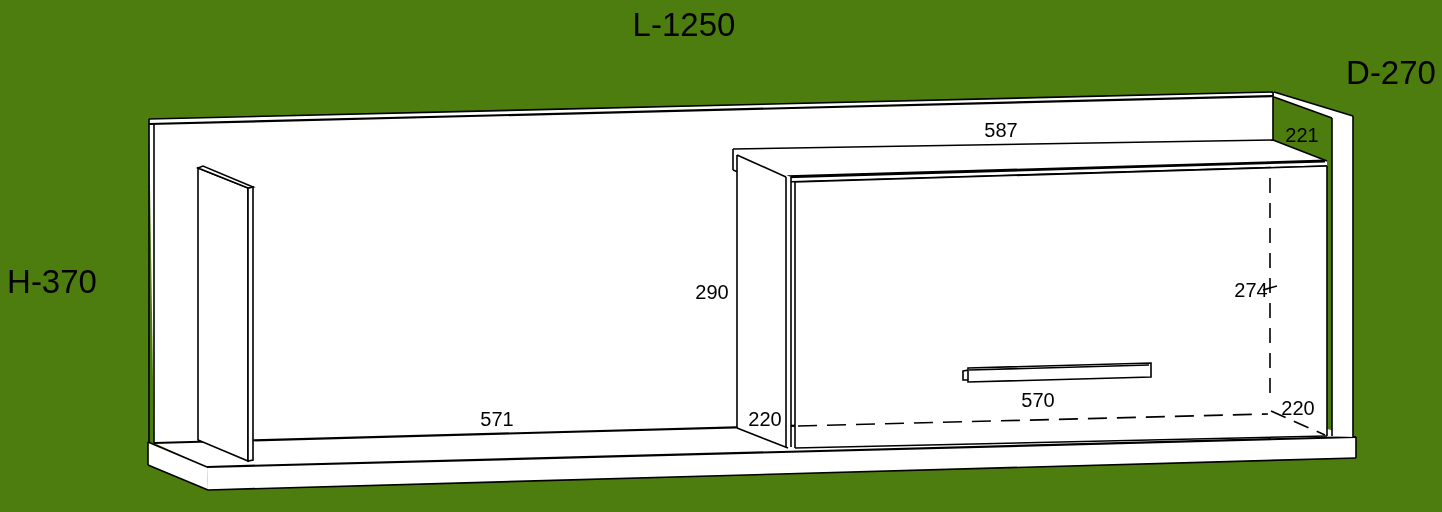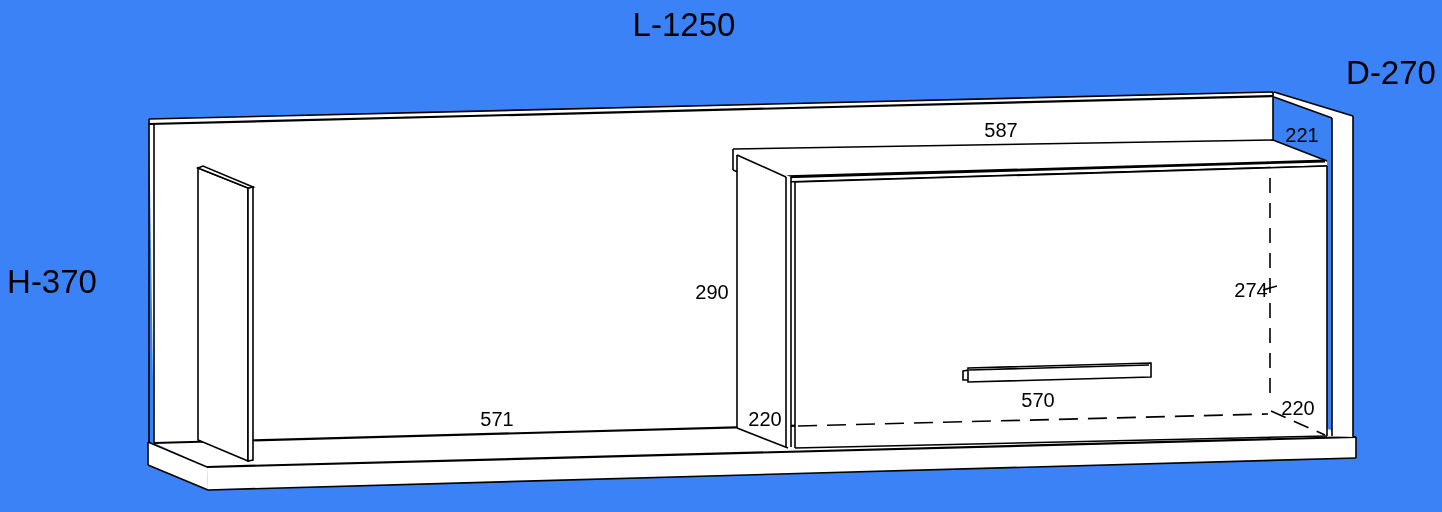--- a/index.html
+++ b/index.html
@@ -1,17 +1,17 @@
 <!DOCTYPE html>
 <html><head>
 <meta charset="utf-8">
 <style>
   html,body{margin:0;padding:0;background:#ffffff;}
   .stage{
-    width:1442px;height:512px;background:#3b82f6;position:relative;overflow:hidden;
+    width:1442px;height:512px;background:#4d7c0f;position:relative;overflow:hidden;
     font-family:"Liberation Sans",sans-serif;
   }
   svg{display:block;}
   .ln{stroke:#000;fill:none;stroke-width:1.6;stroke-linecap:butt;}
   .ln-thick{stroke:#000;fill:none;stroke-width:2.8;}
   .ln-med{stroke:#000;fill:none;stroke-width:2.2;}
   .face{fill:#ffffff;stroke:none;}
   .face-s{fill:#ffffff;stroke:#000;stroke-width:1.6;stroke-linejoin:miter;}
   .hid{stroke:#000;fill:none;stroke-width:1.6;}
   text{fill:#000;font-family:"Liberation Sans",sans-serif;}

